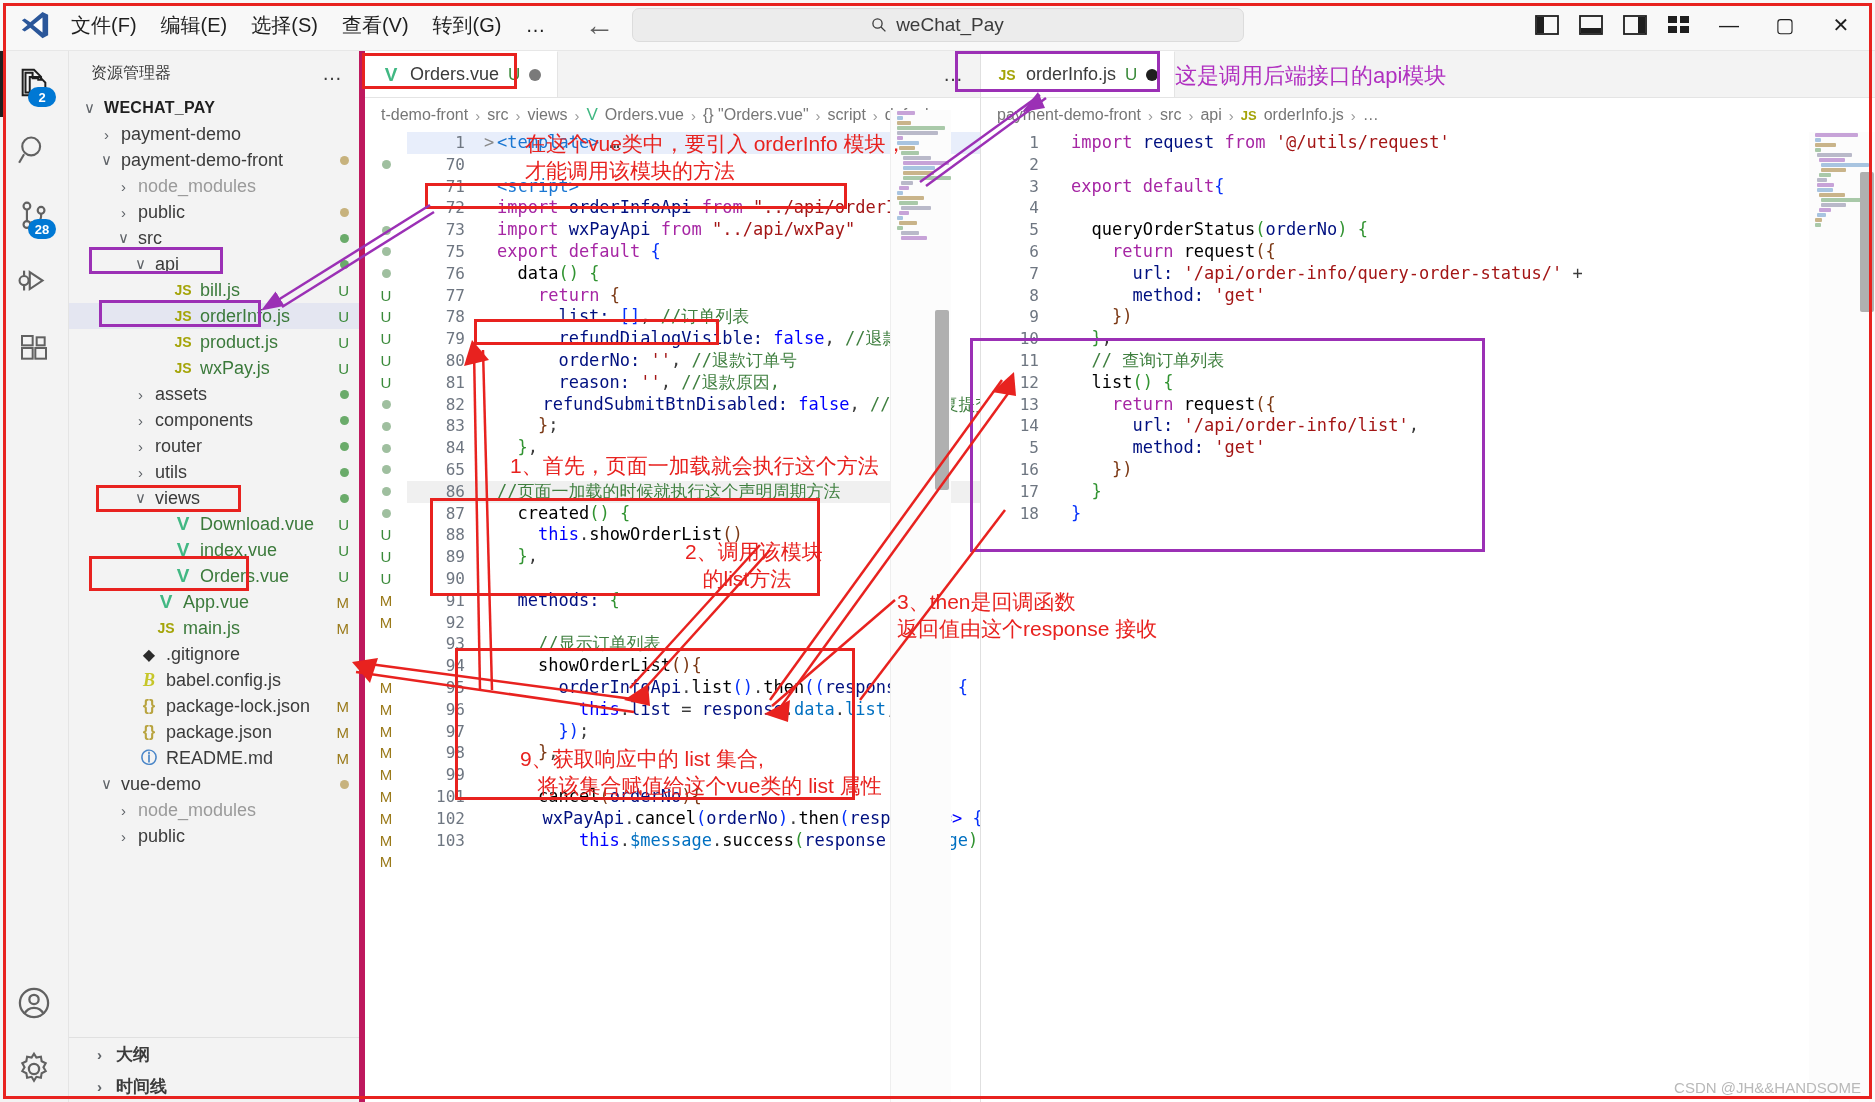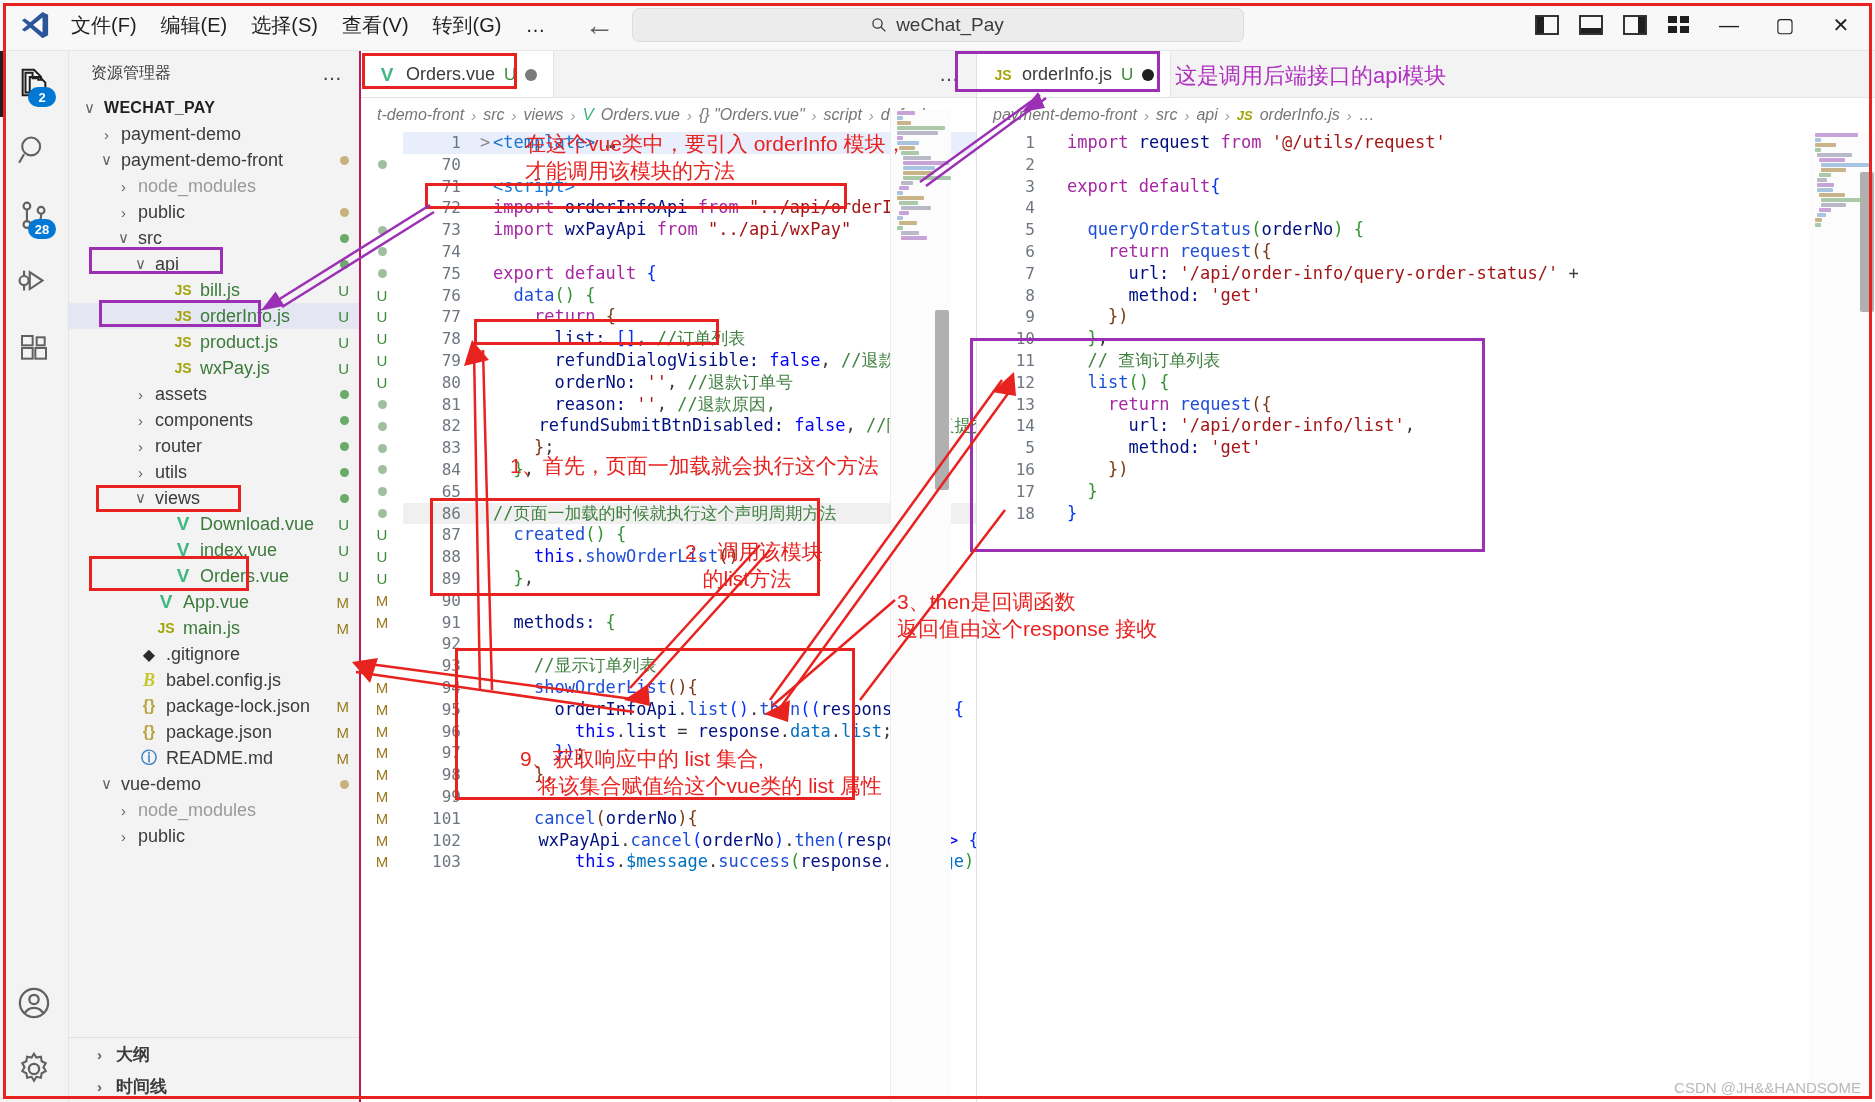--- a/index.html
+++ b/index.html
@@ -64,21 +64,21 @@
   }
   .badge{
     position:absolute;right:12px;bottom:10px;min-width:20px;height:20px;border-radius:10px;
     background:#0078d4;color:#fff;font-size:13px;display:flex;align-items:center;justify-content:center;
     padding:0 4px;font-weight:600;
   }
   .act-bottom{margin-top:auto;}
 
   
   .explorer{
-    width:290px;min-width:290px;background:#f3f3f3;border-right:2px solid #be185d;
+    width:290px;min-width:290px;background:#f3f3f3;border-right:6px solid #be185d;
     display:flex;flex-direction:column;overflow:hidden;
   }
   .exp-head{
     height:44px;display:flex;align-items:center;justify-content:space-between;
     padding:0 16px 0 22px;font-size:16px;color:#3b3b3b;
   }
   .exp-dots{font-size:20px;color:#3b3b3b;letter-spacing:1px;}
   .tree{flex:1;overflow:hidden;font-size:18px;color:#3b3b3b;}
   .row{
     height:26px;display:flex;align-items:center;gap:6px;
@@ -120,21 +120,21 @@
     border-top:1px solid transparent;
   }
   .tab .ficon{width:20px;}
   .tab-u{color:#3a8a3a;font-size:17px;}
   .tab-dot{width:12px;height:12px;border-radius:50%;background:#7a7a7a;display:inline-block;}
   .tab-dot.black{background:#1f1f1f;}
   .tabfill{flex:1;display:flex;align-items:center;justify-content:flex-end;padding-right:16px;}
   .tab-dots{font-size:20px;color:#3b3b3b;letter-spacing:1px;}
   .breadcrumb{
     height:34px;min-height:34px;display:flex;align-items:center;gap:7px;
-    padding-left:16px;font-size:16px;color:#767676;white-space:nowrap;overflow:hidden;background:#fff;font-style:italic;
+    padding-left:16px;font-size:16px;color:#767676;white-space:nowrap;overflow:hidden;background:#fff;
   }
   .bc-sep{color:#9a9a9a;font-size:15px;}
   .bc-vue{color:#41b883;font-size:17px;}
   .bc-js{color:#a4a408;font-size:13px;font-weight:700;}
   .code{
     flex:1;position:relative;overflow:hidden;background:#fff;
     font-family:"DejaVu Sans Mono","Liberation Mono",monospace;
     font-size:17px;line-height:21.8px;
   }
   .gutter-dots{position:absolute;left:0;top:0;width:42px;}
@@ -147,21 +147,21 @@
   .num{
     width:58px;min-width:58px;text-align:right;padding-right:16px;color:#6e7681;
     font-family:"DejaVu Sans Mono",monospace;font-size:16px;
   }
   .ln.hl{background:#e8eefb;}
   .ln.hl2{background:#f0f0f0;}
   .fold{width:16px;color:#8a8a8a;text-align:center;}
   
   .t-kw{color:#a626a4;}
   .t-kw2{color:#0000ff;}
-  .t-fn{color:#1d4ed8;}
+  .t-fn{color:#000000;}
   .t-str{color:#a31515;}
   .t-cmt{color:#3f7f3f;}
   .t-var{color:#001080;}
   .t-tag{color:#1976d2;}
   .t-brk1{color:#0431fa;}
   .t-brk2{color:#319331;}
   .t-brk3{color:#7b3814;}
   .t-prop{color:#0070c1;}
   .t-plain{color:#3b3b3b;}
   .caret{display:inline-block;width:2px;height:19px;background:#1f1f1f;vertical-align:-4px;}
@@ -605,21 +605,20 @@
               <div class="gdot">
                 <span class="m">M</span>
               </div>
             </div>
           <div class="lines" id="code-left" style="left: 42px;">
               <div class="ln hl"><span class="num">1</span><span class="fold">&gt;</span><span class="t-tag">&lt;template&gt;</span><span class="t-plain"> …</span></div>
               <div class="ln"><span class="num">70</span><span class="fold"></span></div>
               <div class="ln"><span class="num">71</span><span class="fold"></span><span class="t-tag">&lt;script&gt;</span></div>
               <div class="ln"><span class="num">72</span><span class="fold"></span><span class="t-kw">import</span><span class="t-var"> orderInfoApi </span><span class="t-kw">from</span><span class="t-plain"> </span><span class="t-str">"../api/orderInfo"</span></div>
               <div class="ln"><span class="num">73</span><span class="fold"></span><span class="t-kw">import</span><span class="t-var"> wxPayApi </span><span class="t-kw">from</span><span class="t-plain"> </span><span class="t-str">"../api/wxPay"</span></div>
-              <div class="ln"><span class="num">74</span><span class="fold"></span></div>
               <div class="ln"><span class="num">75</span><span class="fold"></span><span class="t-kw">export default</span><span class="t-plain"> </span><span class="t-brk1">{</span></div>
               <div class="ln"><span class="num">76</span><span class="fold"></span><span class="t-plain">  </span><span class="t-fn">data</span><span class="t-brk2">(</span><span class="t-brk2">)</span><span class="t-plain"> </span><span class="t-brk2">{</span></div>
               <div class="ln"><span class="num">77</span><span class="fold"></span><span class="t-plain">    </span><span class="t-kw">return</span><span class="t-plain"> </span><span class="t-brk3">{</span></div>
               <div class="ln"><span class="num">78</span><span class="fold"></span><span class="t-var">      list: </span><span class="t-brk1">[</span><span class="t-brk1">]</span><span class="t-plain">, </span><span class="t-cmt">//订单列表</span></div>
               <div class="ln"><span class="num">79</span><span class="fold"></span><span class="t-var">      refundDialogVisible: </span><span class="t-kw2">false</span><span class="t-plain">, </span><span class="t-cmt">//退款弹窗</span></div>
               <div class="ln"><span class="num">80</span><span class="fold"></span><span class="t-var">      orderNo: </span><span class="t-str">''</span><span class="t-plain">, </span><span class="t-cmt">//退款订单号</span></div>
               <div class="ln"><span class="num">81</span><span class="fold"></span><span class="t-var">      reason: </span><span class="t-str">''</span><span class="t-plain">, </span><span class="t-cmt">//退款原因,</span></div>
               <div class="ln"><span class="num">82</span><span class="fold"></span><span class="t-var">      refundSubmitBtnDisabled: </span><span class="t-kw2">false</span><span class="t-plain">, </span><span class="t-cmt">//防止重复提交</span></div>
               <div class="ln"><span class="num">83</span><span class="fold"></span><span class="t-plain">    </span><span class="t-brk3">}</span><span class="t-plain">;</span></div>
               <div class="ln"><span class="num">84</span><span class="fold"></span><span class="t-plain">  </span><span class="t-brk2">}</span><span class="t-plain">,</span></div>

